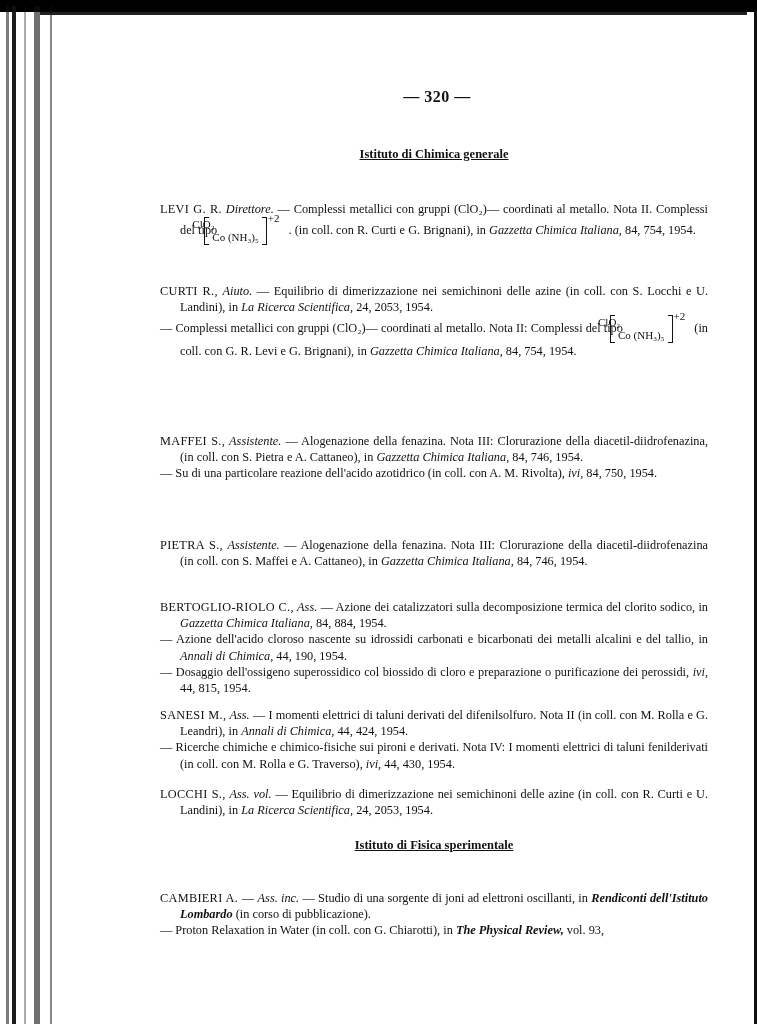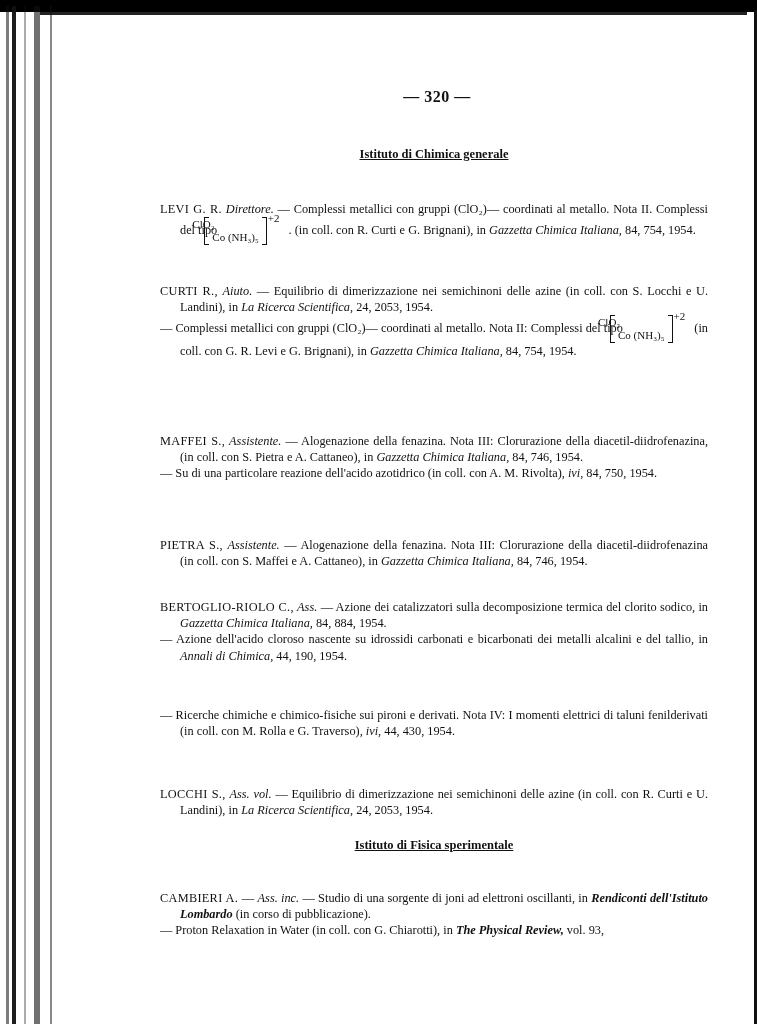--- a/index.html
+++ b/index.html
@@ -126,23 +126,35 @@
       <i>Ass.</i>
       <span>— Azione dei catalizzatori sulla decomposizione termica del clorito sodico, in</span>
       <i>Gazzetta Chimica Italiana,</i>
       <span>84, 884, 1954.</span>
     </p>
     <p class="para sub">
       <span>— Azione dell'acido cloroso nascente su idrossidi carbonati e bicarbonati dei metalli alcalini e del tallio, in</span>
       <i>Annali di Chimica,</i>
       <span>44, 190, 1954.</span>
     </p>
+    <p class="para sub">
+      <span>— Dosaggio dell'ossigeno superossidico col biossido di cloro e preparazione o purificazione dei perossidi,</span>
+      <i>ivi,</i>
+      <span>44, 815, 1954.</span>
+    </p>
   </div>
 
   <div class="entry" style="top:686px">
+    <p class="para">
+      <span class="sc">SANESI M.,</span>
+      <i>Ass.</i>
+      <span>— I momenti elettrici di taluni derivati del difenilsolfuro. Nota II (in coll. con M. Rolla e G. Leandri), in</span>
+      <i>Annali di Chimica,</i>
+      <span>44, 424, 1954.</span>
+    </p>
     <p class="para sub">
       <span>— Ricerche chimiche e chimico-fisiche sui pironi e derivati. Nota IV: I momenti elettrici di taluni fenilderivati (in coll. con M. Rolla e G. Traverso),</span>
       <i>ivi,</i>
       <span>44, 430, 1954.</span>
     </p>
   </div>
 
   <div class="entry" style="top:765px">
     <p class="para">
       <span class="sc">LOCCHI S.,</span>

